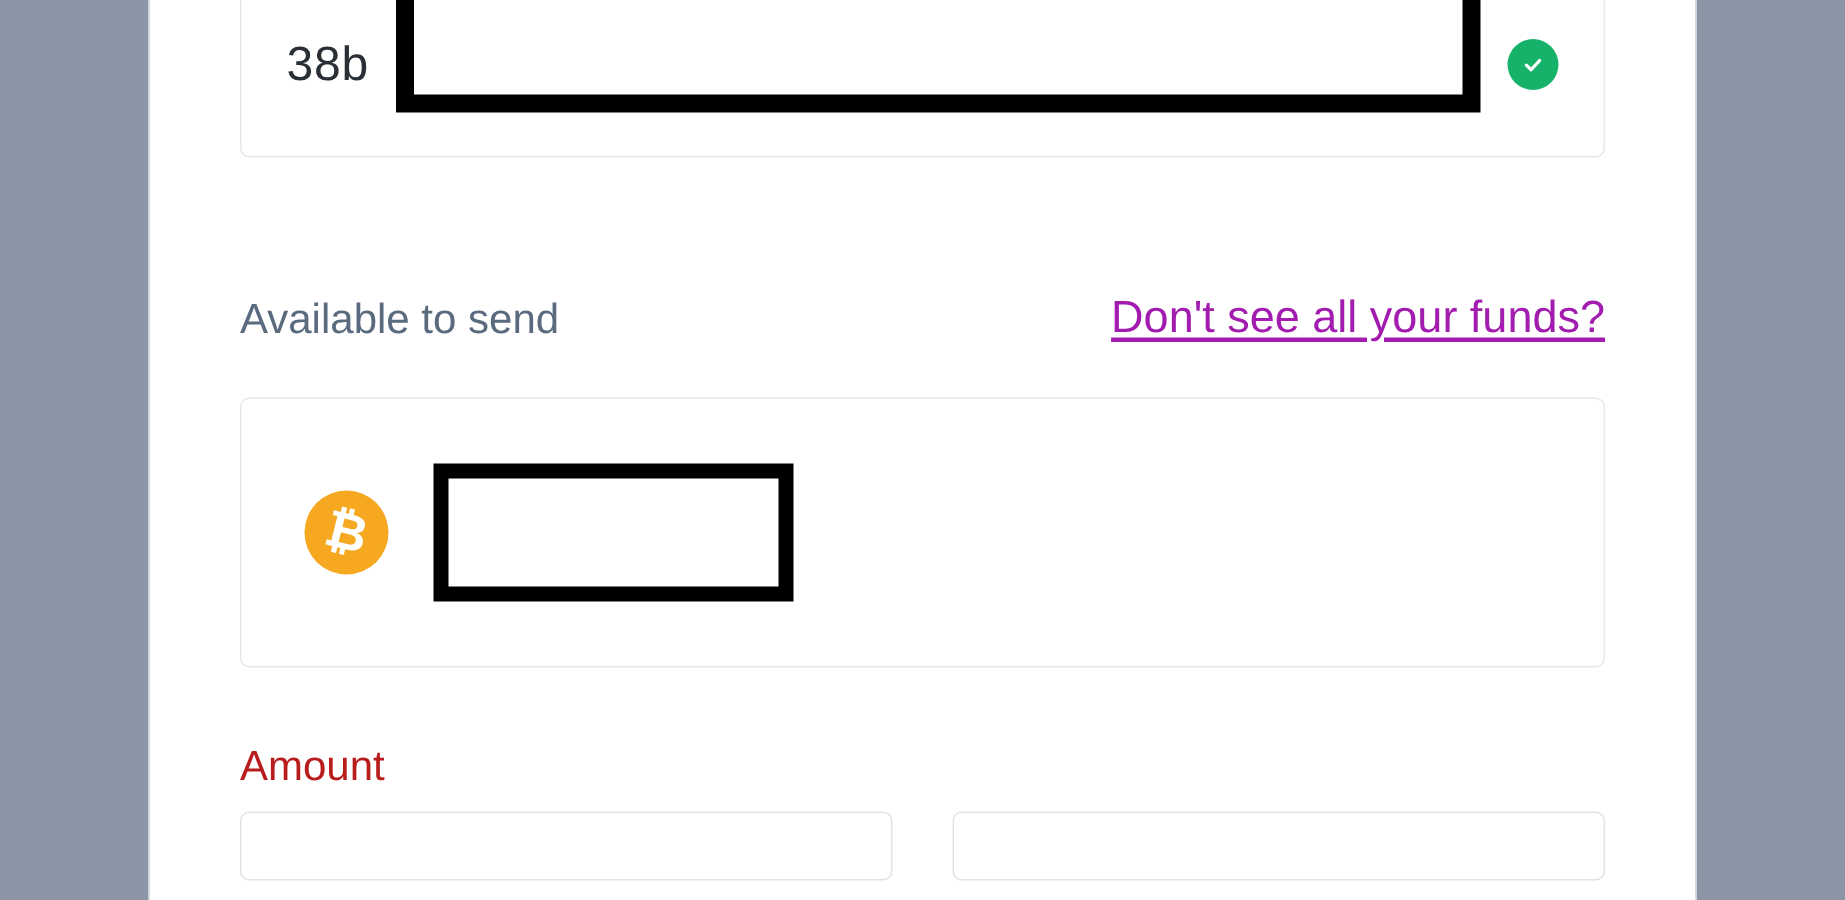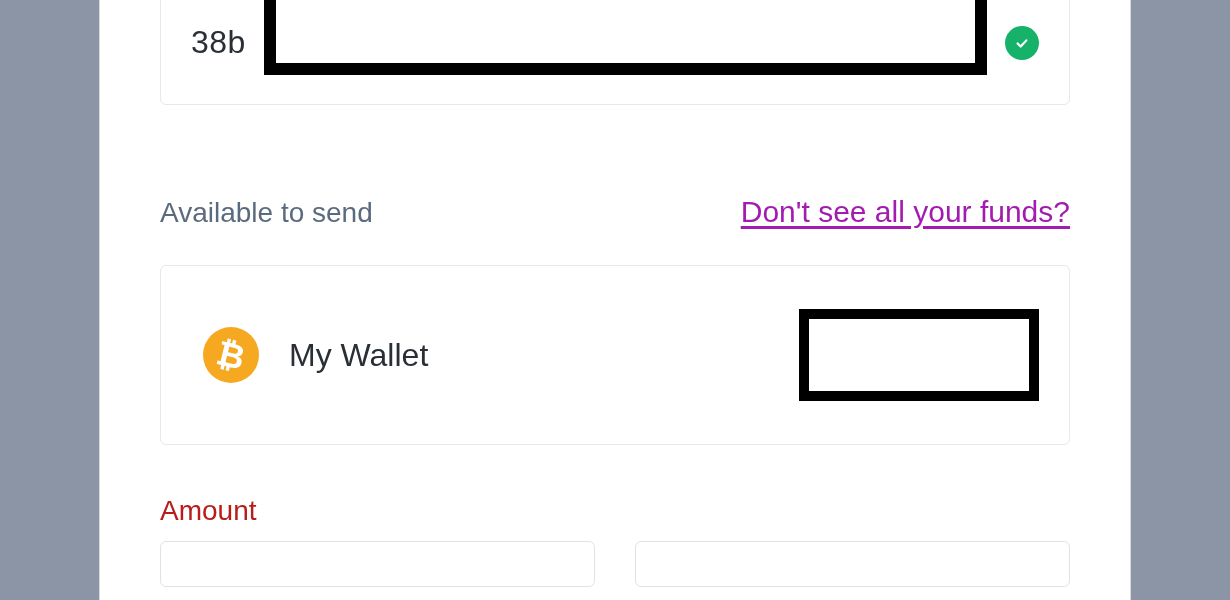--- a/index.html
+++ b/index.html
@@ -157,21 +157,20 @@
 
   <div class="section-header">
     <span class="section-label">Available to send</span>
     <a class="funds-link">Don't see all your funds?</a>
   </div>
 
   <div class="wallet-card">
     <div class="btc-badge">
       <span>₿</span>
     </div>
-    <span class="wallet-name">My Wallet</span>
     <div class="redact-balance"></div>
   </div>
 
   <div class="amount-label">Amount</div>
   <div class="amount-row">
     <input class="amount-input" value="" style="">
     <input class="amount-input" value="" style="">
   </div>
 
 </div>

